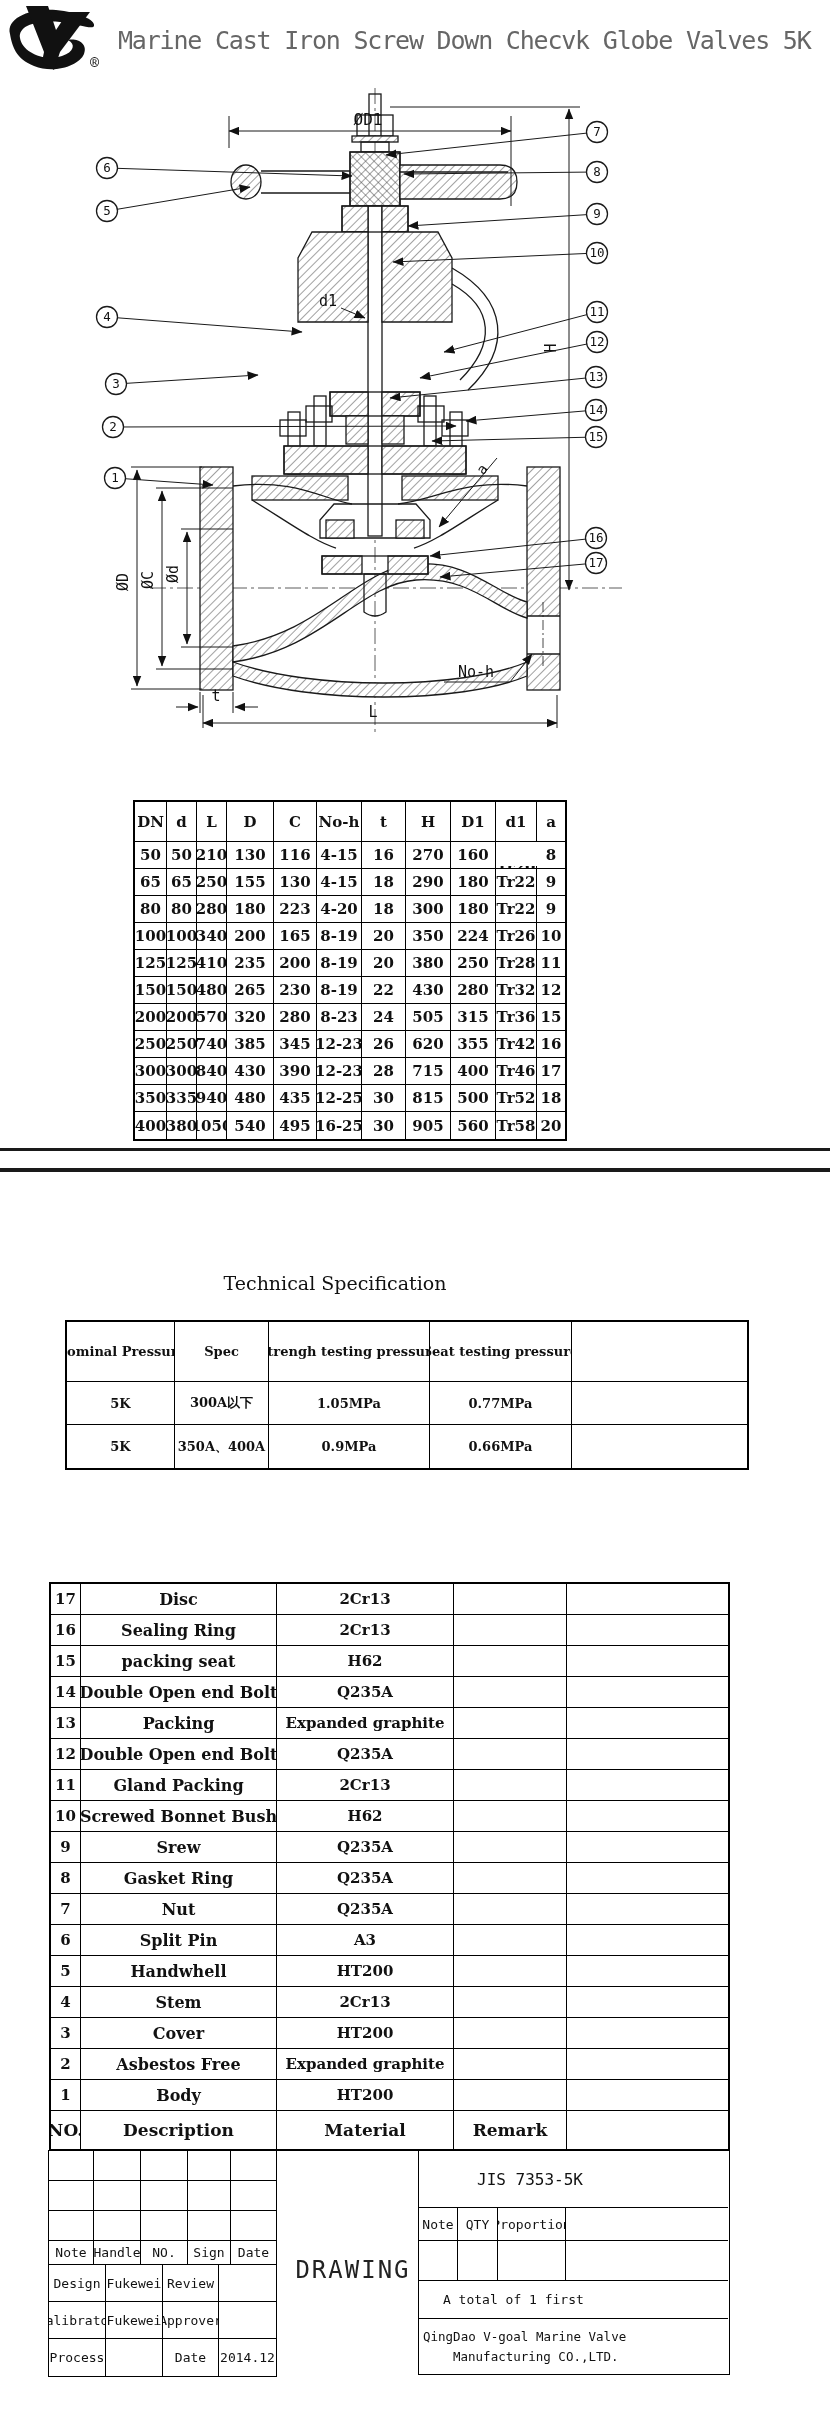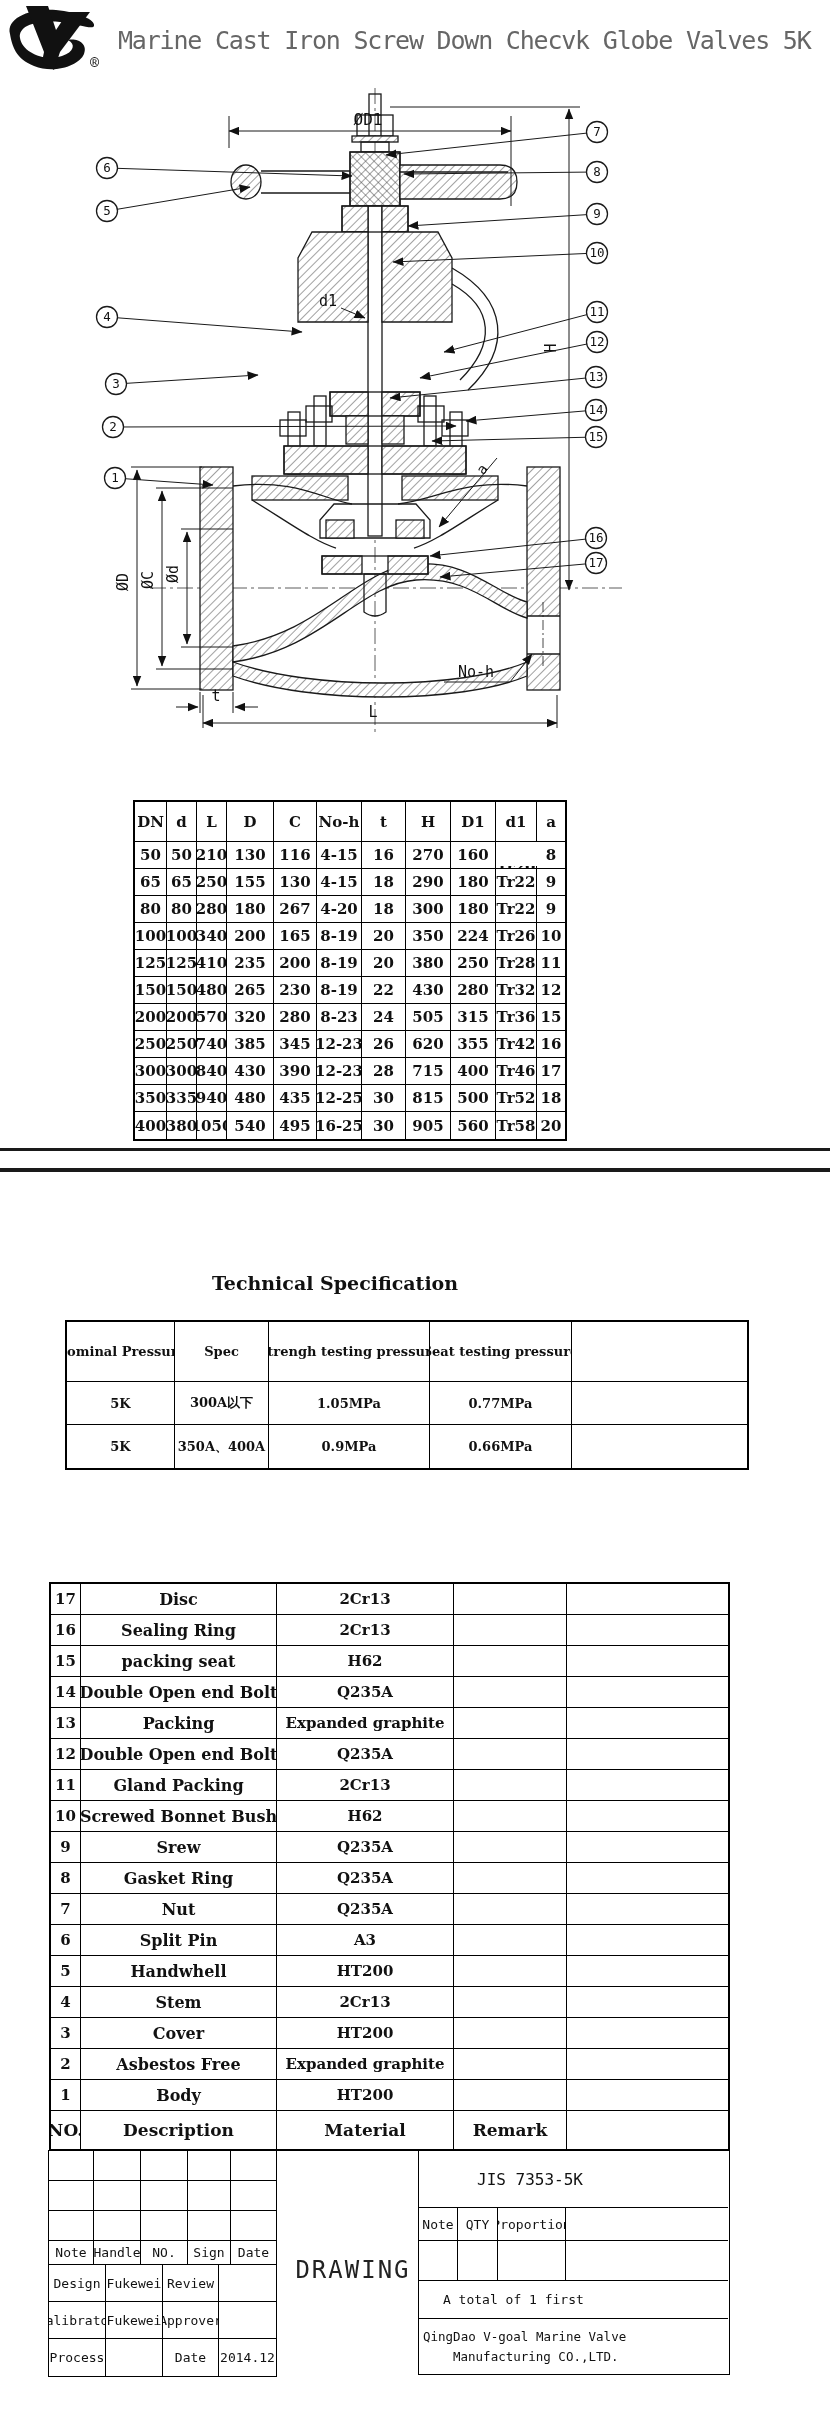--- a/index.html
+++ b/index.html
@@ -20,21 +20,21 @@
         display:flex;align-items:center;justify-content:center;overflow:hidden;
         font-family:"DejaVu Serif", serif;font-weight:bold;white-space:nowrap;}
   .tbl .r .c:last-child{border-right:none;}
   .tbl .r:last-child .c{border-bottom:none;}
   #dim-table .c{font-size:15px;}
   #spec-table .c{font-size:13px;}
   #parts-table .c{font-size:15px;}
   #parts-table .c.desc{font-size:16px;}
   #parts-table .r.foot .c{font-size:17px;}
   .spec-title{position:absolute;left:65px;top:1272px;width:540px;text-align:center;
-        font-family:"DejaVu Serif", serif;font-weight:bold;font-size:19px;}
+        font-family:"DejaVu Serif", serif;font-weight:normal;font-size:19px;}
   
   .tb{position:absolute;border:1.6px solid #000;box-sizing:border-box;}
   .tb .r{display:flex;}
   .tb .c{box-sizing:border-box;border-right:1.4px solid #000;border-bottom:1.4px solid #000;
         display:flex;align-items:center;justify-content:center;font-size:13px;
         font-family:"DejaVu Sans Mono", monospace;white-space:nowrap;overflow:hidden;}
   .tb .r .c:last-child{border-right:none;}
   .tb .r:last-child .c{border-bottom:none;}
   .drawing-word{position:absolute;left:288px;top:2256px;width:130px;text-align:center;
         font-size:24px;letter-spacing:2px;color:#222;}
@@ -288,21 +288,21 @@
         <div class="c" style="width: 45px;">290</div>
         <div class="c" style="width: 45px;">180</div>
         <div class="c" style="width: 41px;">Tr22</div>
         <div class="c" style="width: 28px;">9</div>
       </div>
       <div class="r" style="height: 27px;">
         <div class="c" style="width: 32px;">80</div>
         <div class="c" style="width: 30px;">80</div>
         <div class="c" style="width: 30px;">280</div>
         <div class="c" style="width: 47px;">180</div>
-        <div class="c" style="width: 43px;">267</div>
+        <div class="c" style="width: 43px;">223</div>
         <div class="c" style="width: 45px;">4-20</div>
         <div class="c" style="width: 44px;">18</div>
         <div class="c" style="width: 45px;">300</div>
         <div class="c" style="width: 45px;">180</div>
         <div class="c" style="width: 41px;">Tr22</div>
         <div class="c" style="width: 28px;">9</div>
       </div>
       <div class="r" style="height: 27px;">
         <div class="c" style="width: 32px;">100</div>
         <div class="c" style="width: 30px;">100</div>

